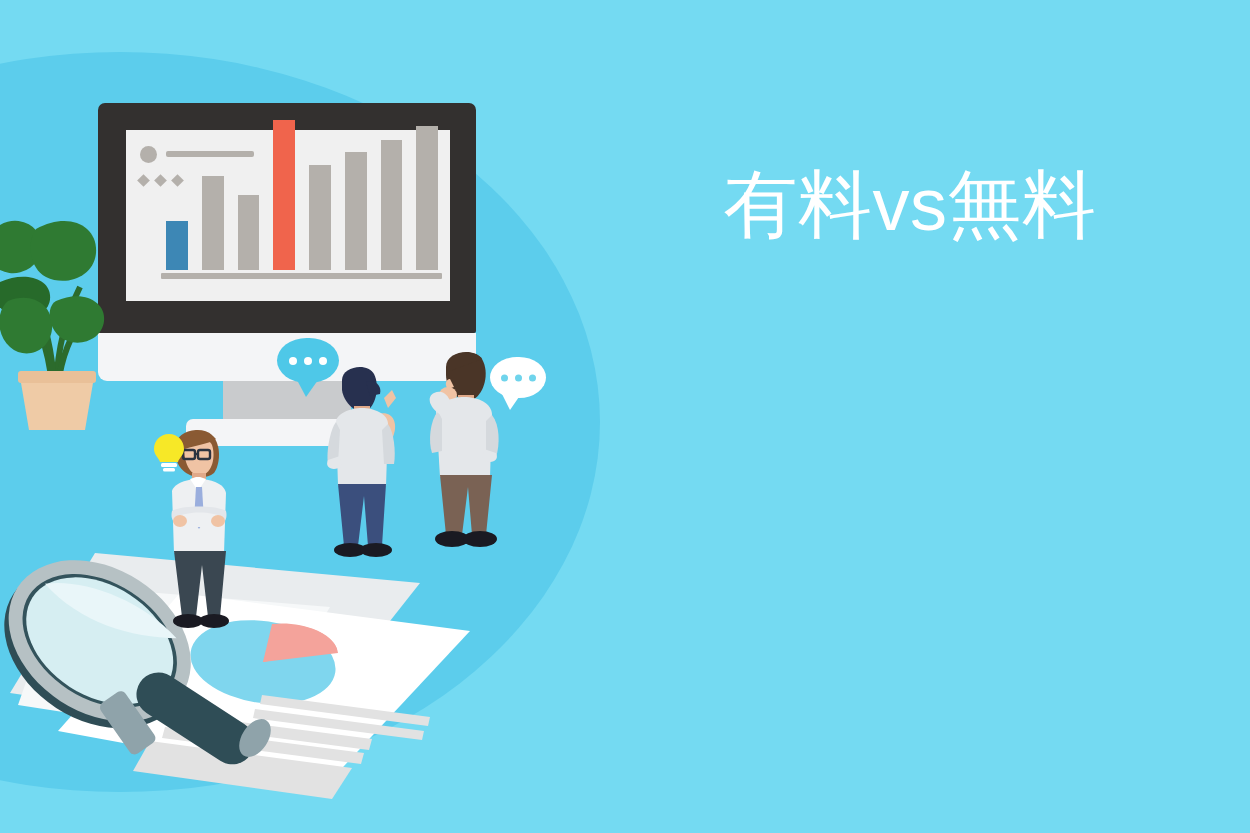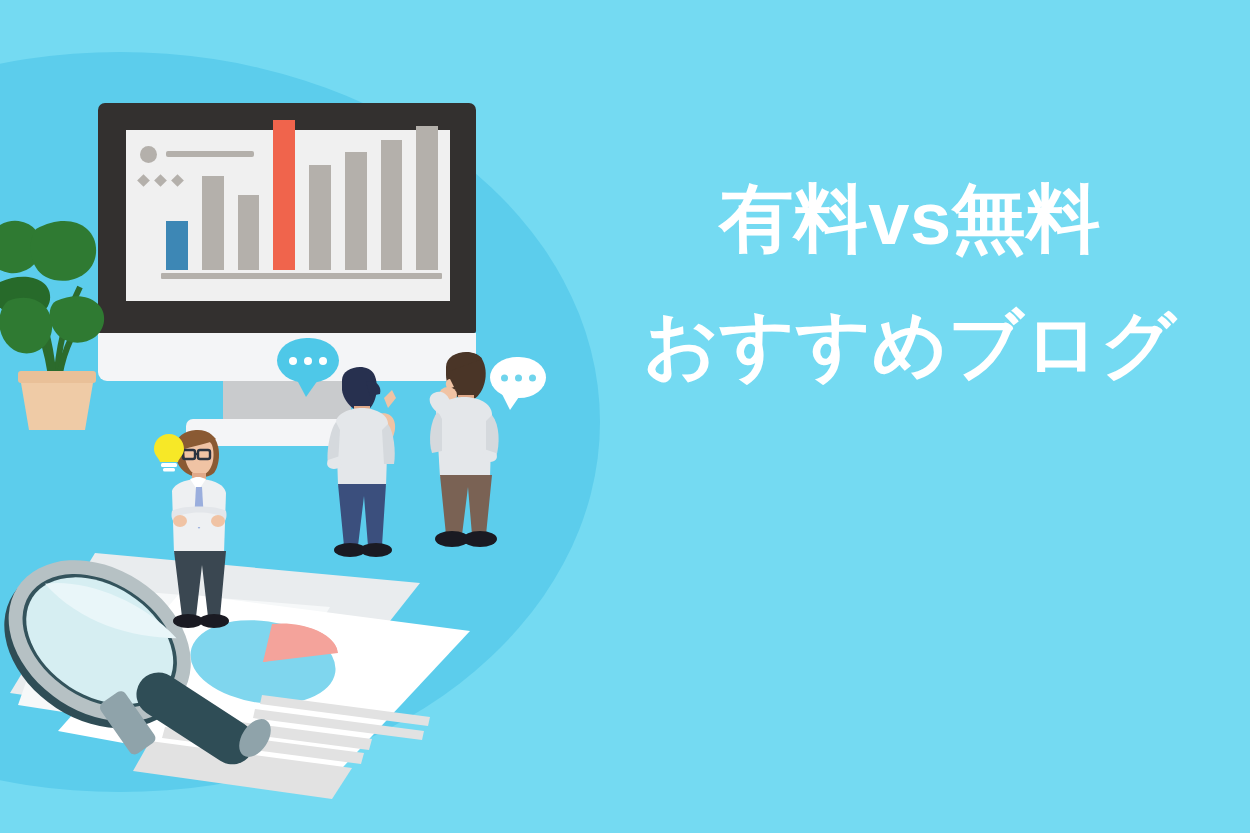--- a/index.html
+++ b/index.html
@@ -26,24 +26,23 @@
     background:#5ccdec;
   }
   
   .headline{
     position:absolute;
     left:600px;
     top:168px;
     width:620px;
     text-align:center;
     color:#ffffff;
-    font-weight:700;
+    font-weight:400;
     line-height:1.0;
     letter-spacing:0.5px;
-    margin-top:14px;
     -webkit-font-smoothing:antialiased;
   }
   .headline .ln{
     display:block;
     font-size:74px;
     margin-bottom:52px;
     white-space:nowrap;
   }
   .headline .ln:last-child{margin-bottom:0;}
 
@@ -345,16 +344,15 @@
   <div class="lightbulb">
     <svg width="34" height="42" viewBox="0 0 34 42">
       <path d="M17 2 C26 2 32 9 32 17 C32 23 27 26 26 30 L8 30 C7 26 2 23 2 17 C2 9 8 2 17 2 Z" fill="#f7e827"></path>
       <rect x="9" y="31" width="16" height="4" rx="1.5" fill="#ffffff"></rect>
       <rect x="11" y="36" width="12" height="3.5" rx="1.5" fill="#ffffff"></rect>
     </svg>
   </div>
 
   <div class="headline">
     <span class="ln">有料vs無料</span>
-    <span class="ln">おすすめブログ</span>
   </div>
 
 </div>
 
 </body></html>

